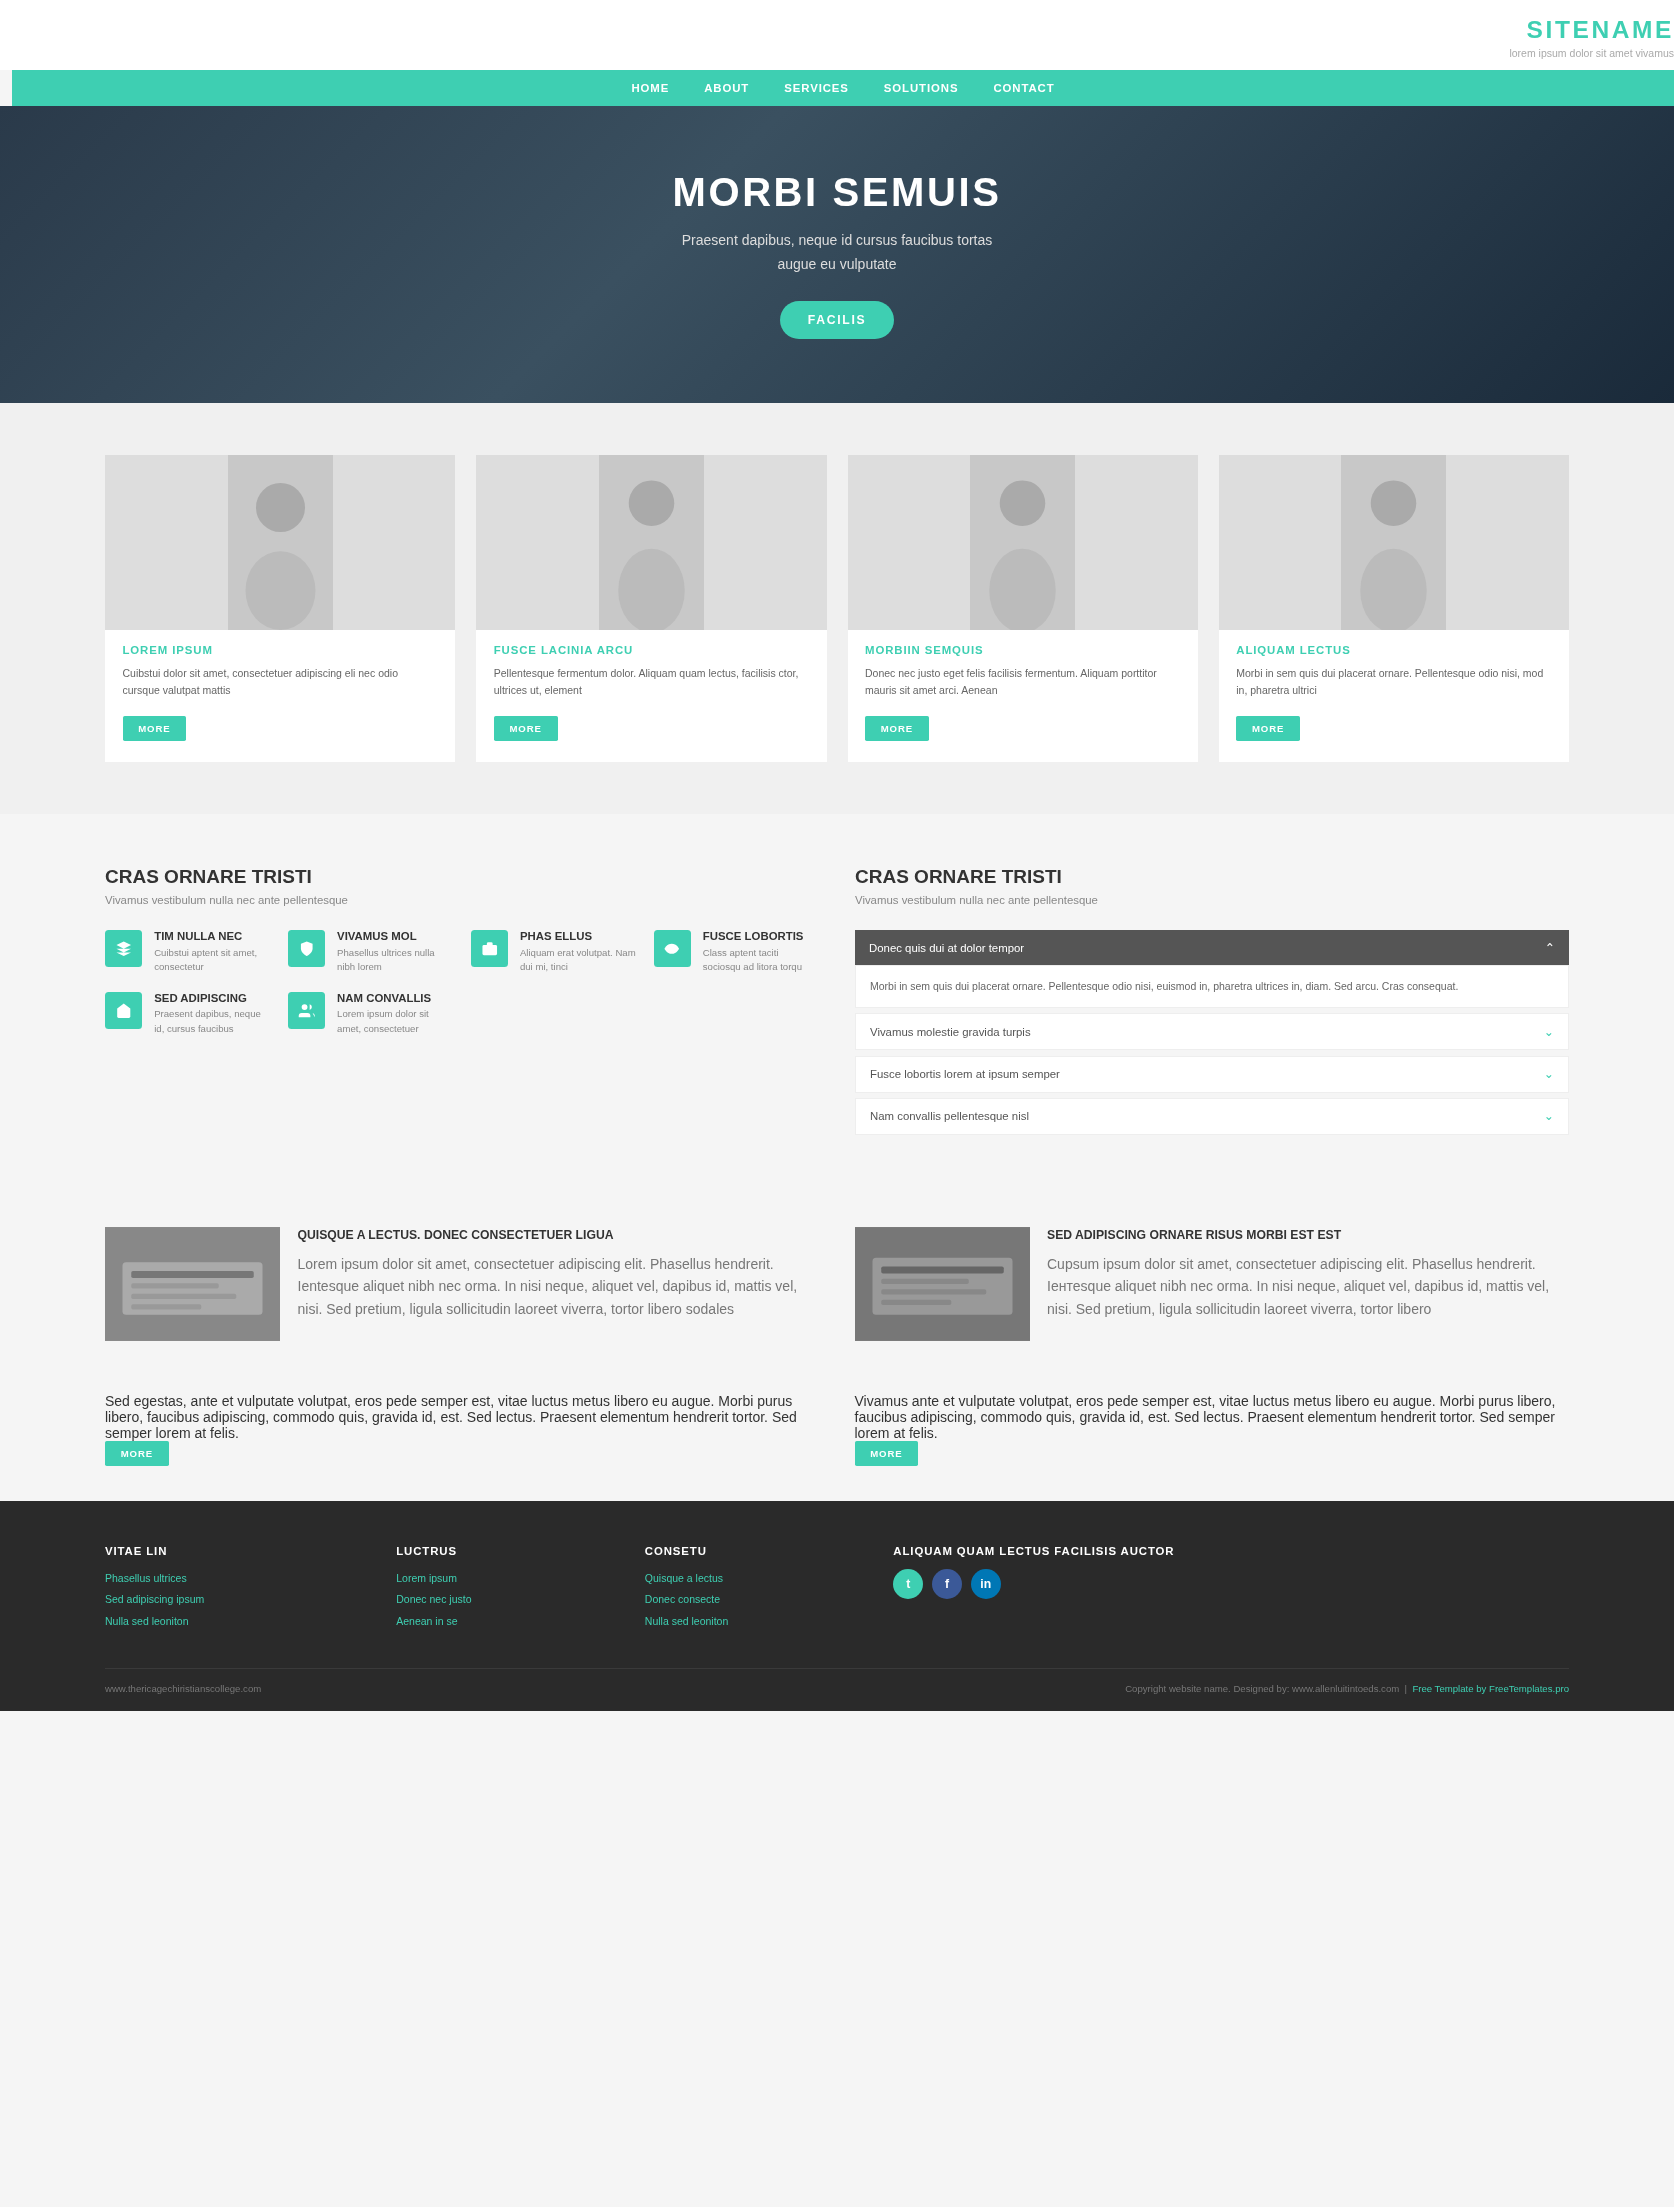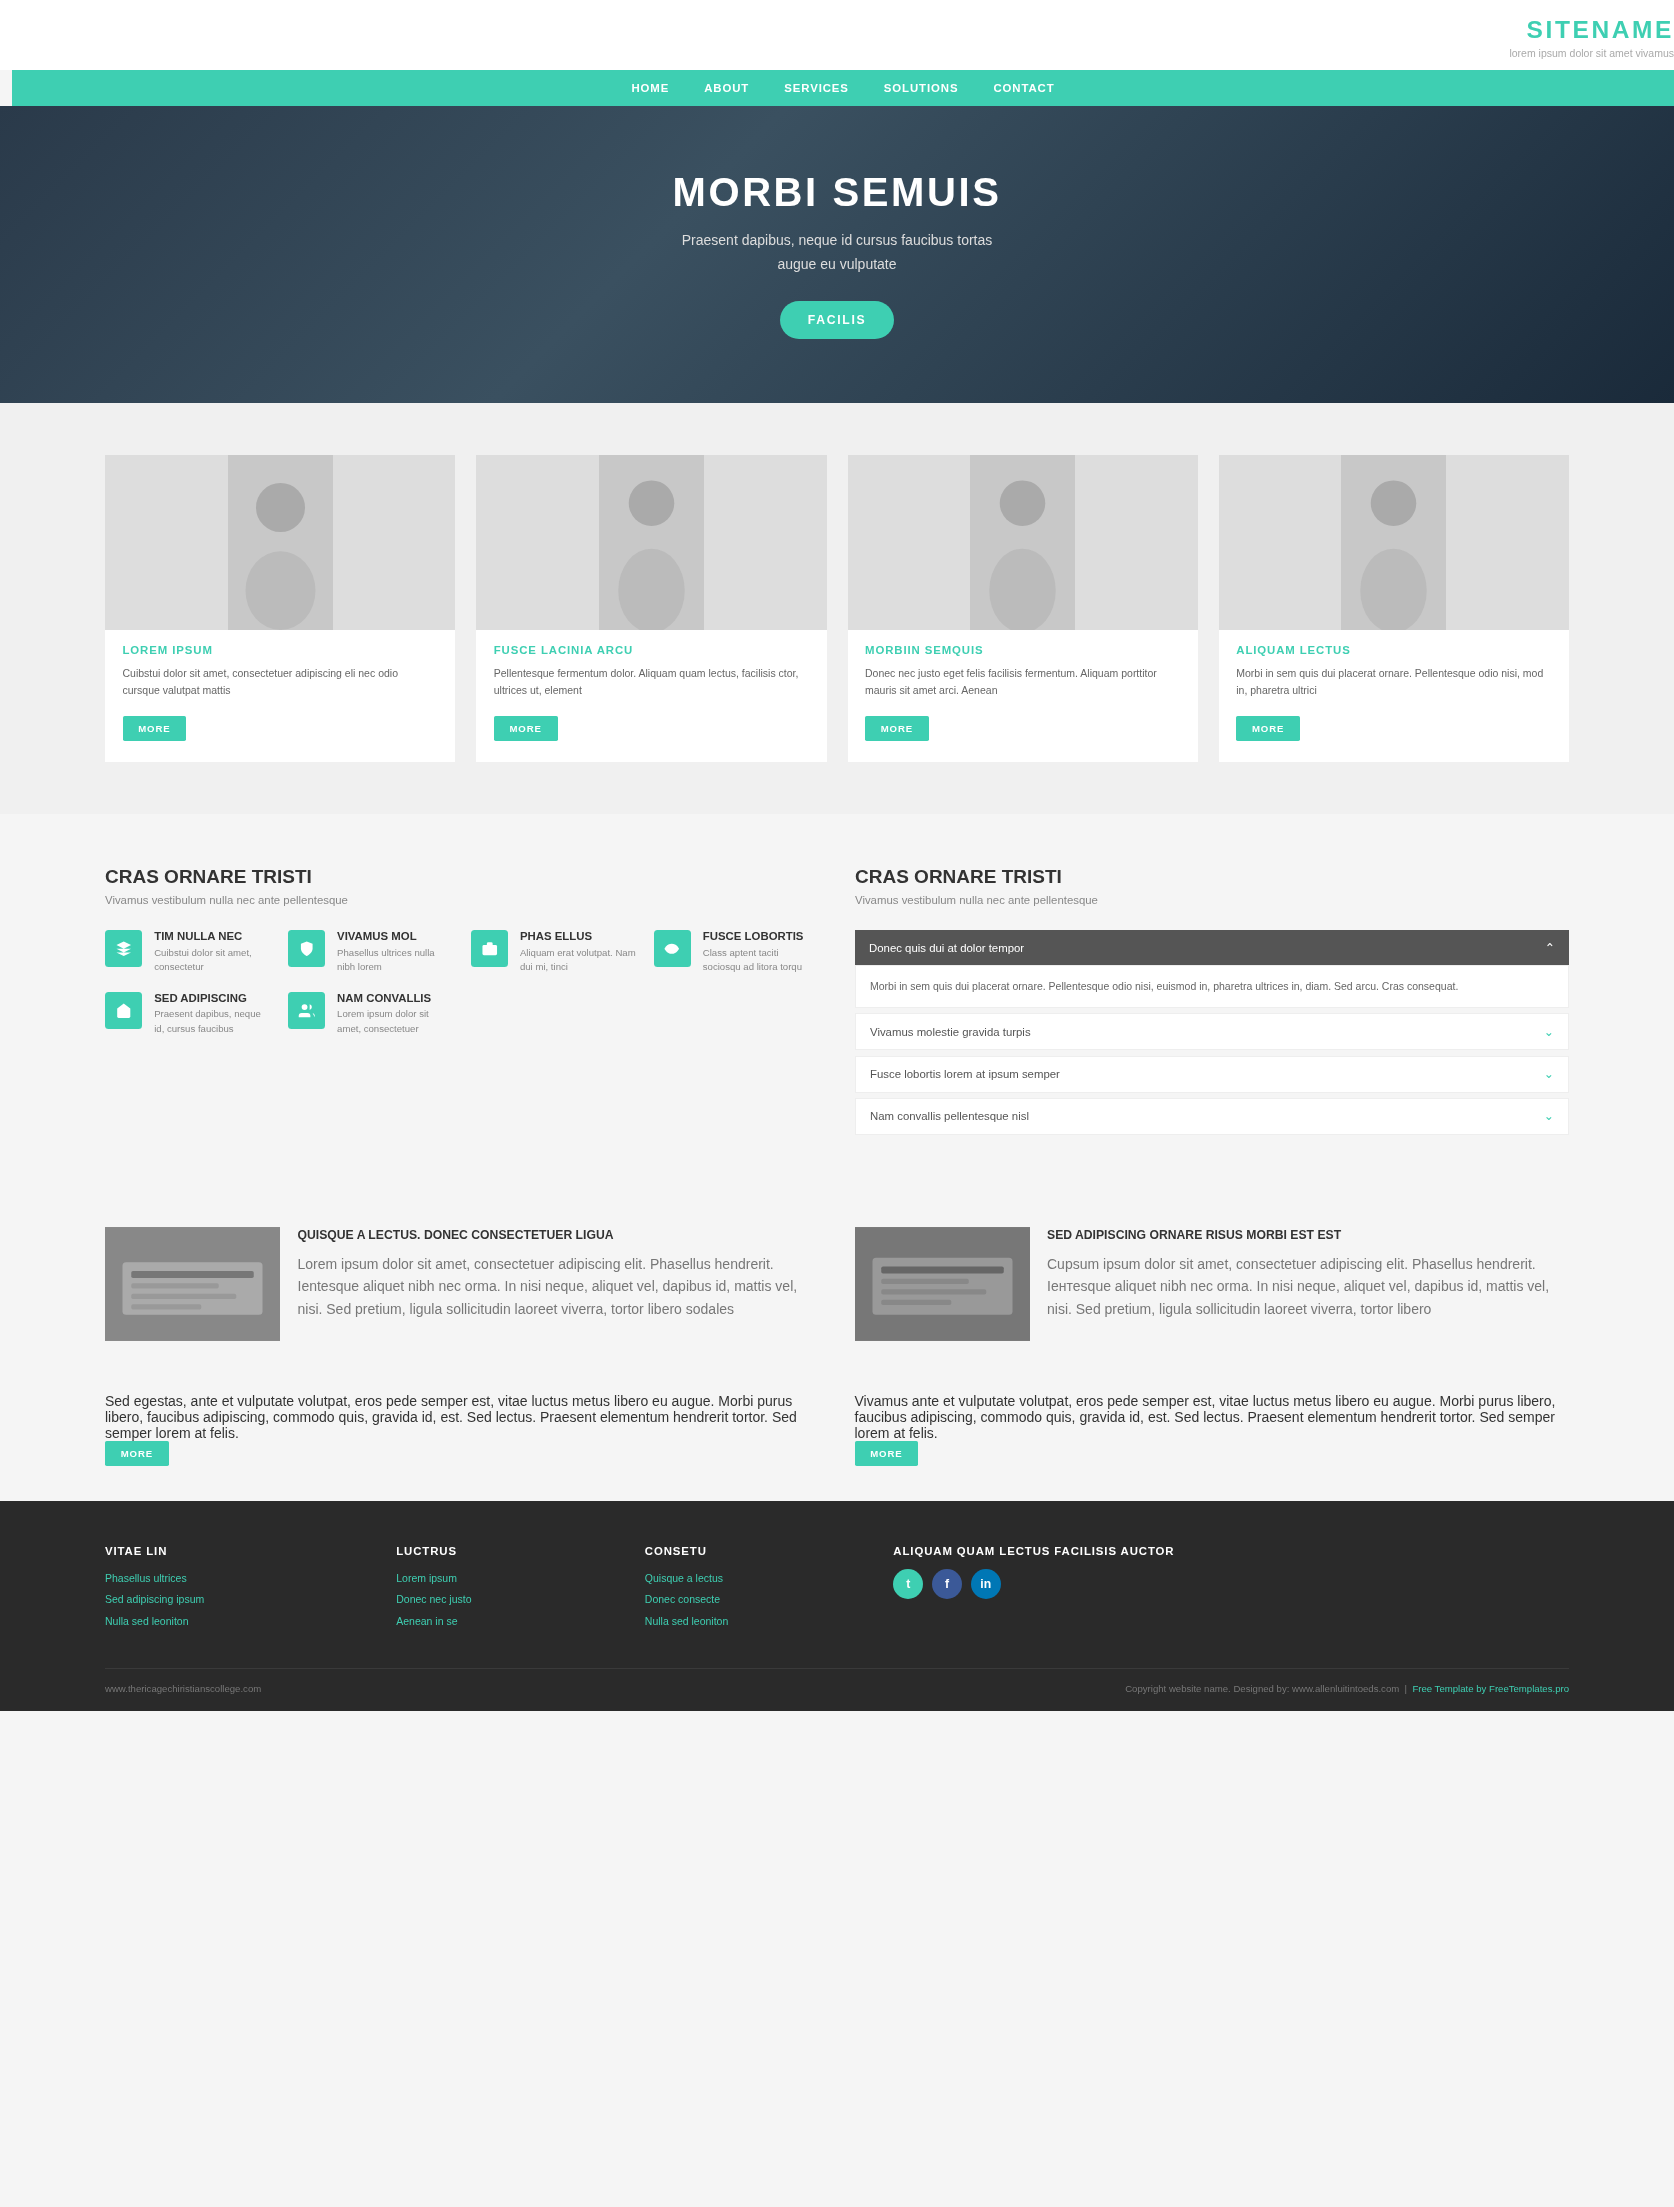--- a/index.html
+++ b/index.html
@@ -180,21 +180,21 @@
     <div class="feature-grid">
 
       <div class="feature-item">
         <div class="feature-icon">
           <svg viewBox="0 0 24 24">
               <path d="M12 2L2 7l10 5 10-5-10-5zM2 17l10 5 10-5M2 12l10 5 10-5"></path>
             </svg>
         </div>
         <div class="feature-text">
           <h4>TIM NULLA NEC</h4>
-          <p>Cuibstui dolor sit amet, consectetur</p>
+          <p>Cuibstui aptent sit amet, consectetur</p>
         </div>
       </div>
 
       <div class="feature-item">
         <div class="feature-icon">
           <svg viewBox="0 0 24 24">
               <path d="M12 22s8-4 8-10V5l-8-3-8 3v7c0 6 8 10 8 10z"></path>
             </svg>
         </div>
         <div class="feature-text">

